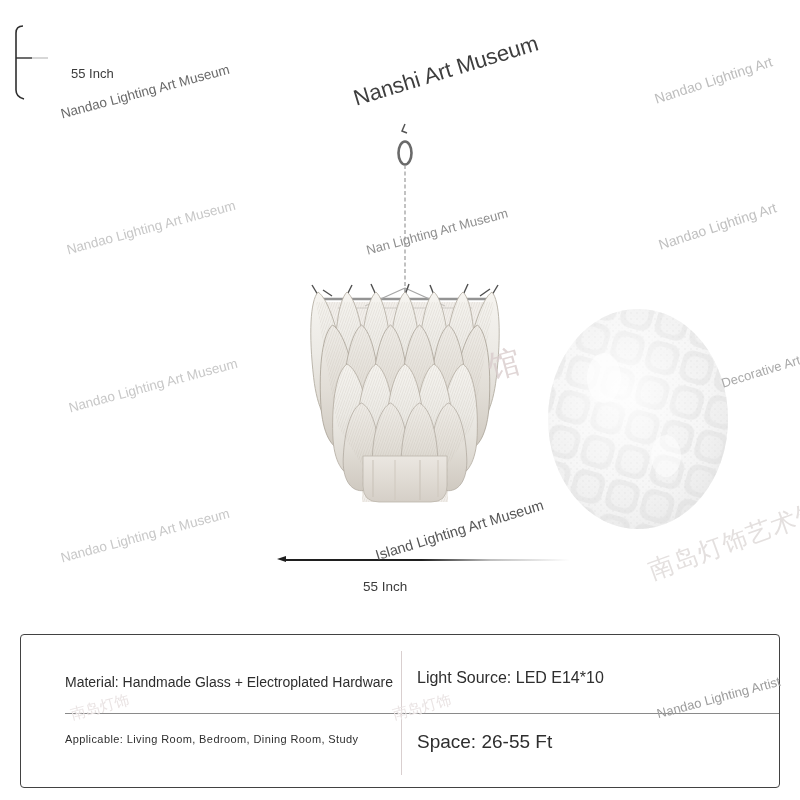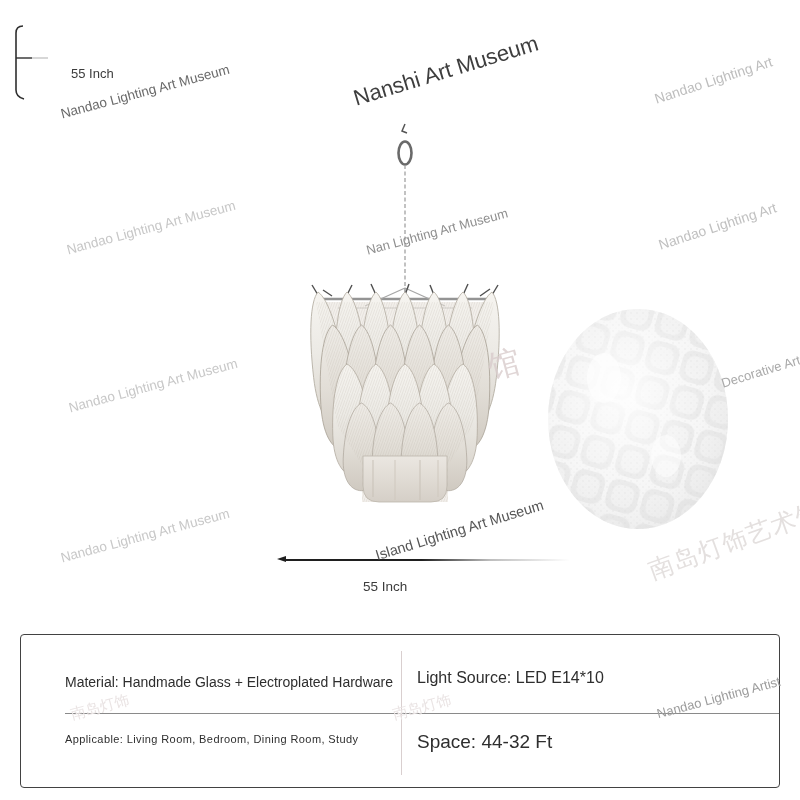--- a/index.html
+++ b/index.html
@@ -190,16 +190,16 @@
 
   <div class="w-line"></div>
   <div class="lbl lbl-bottom">55 Inch</div>
 
   <div class="spec-box">
     <div class="h-div"></div>
     <div class="v-div"></div>
     <div class="spec spec-material">Material: Handmade Glass + Electroplated Hardware</div>
     <div class="spec spec-applicable">Applicable: Living Room, Bedroom, Dining Room, Study</div>
     <div class="spec spec-light">Light Source: LED E14*10</div>
-    <div class="spec spec-space">Space: 44-32 Ft</div>
+    <div class="spec spec-space">Space: 26-55 Ft</div>
   </div>
 
 </div>
 
 </body></html>

